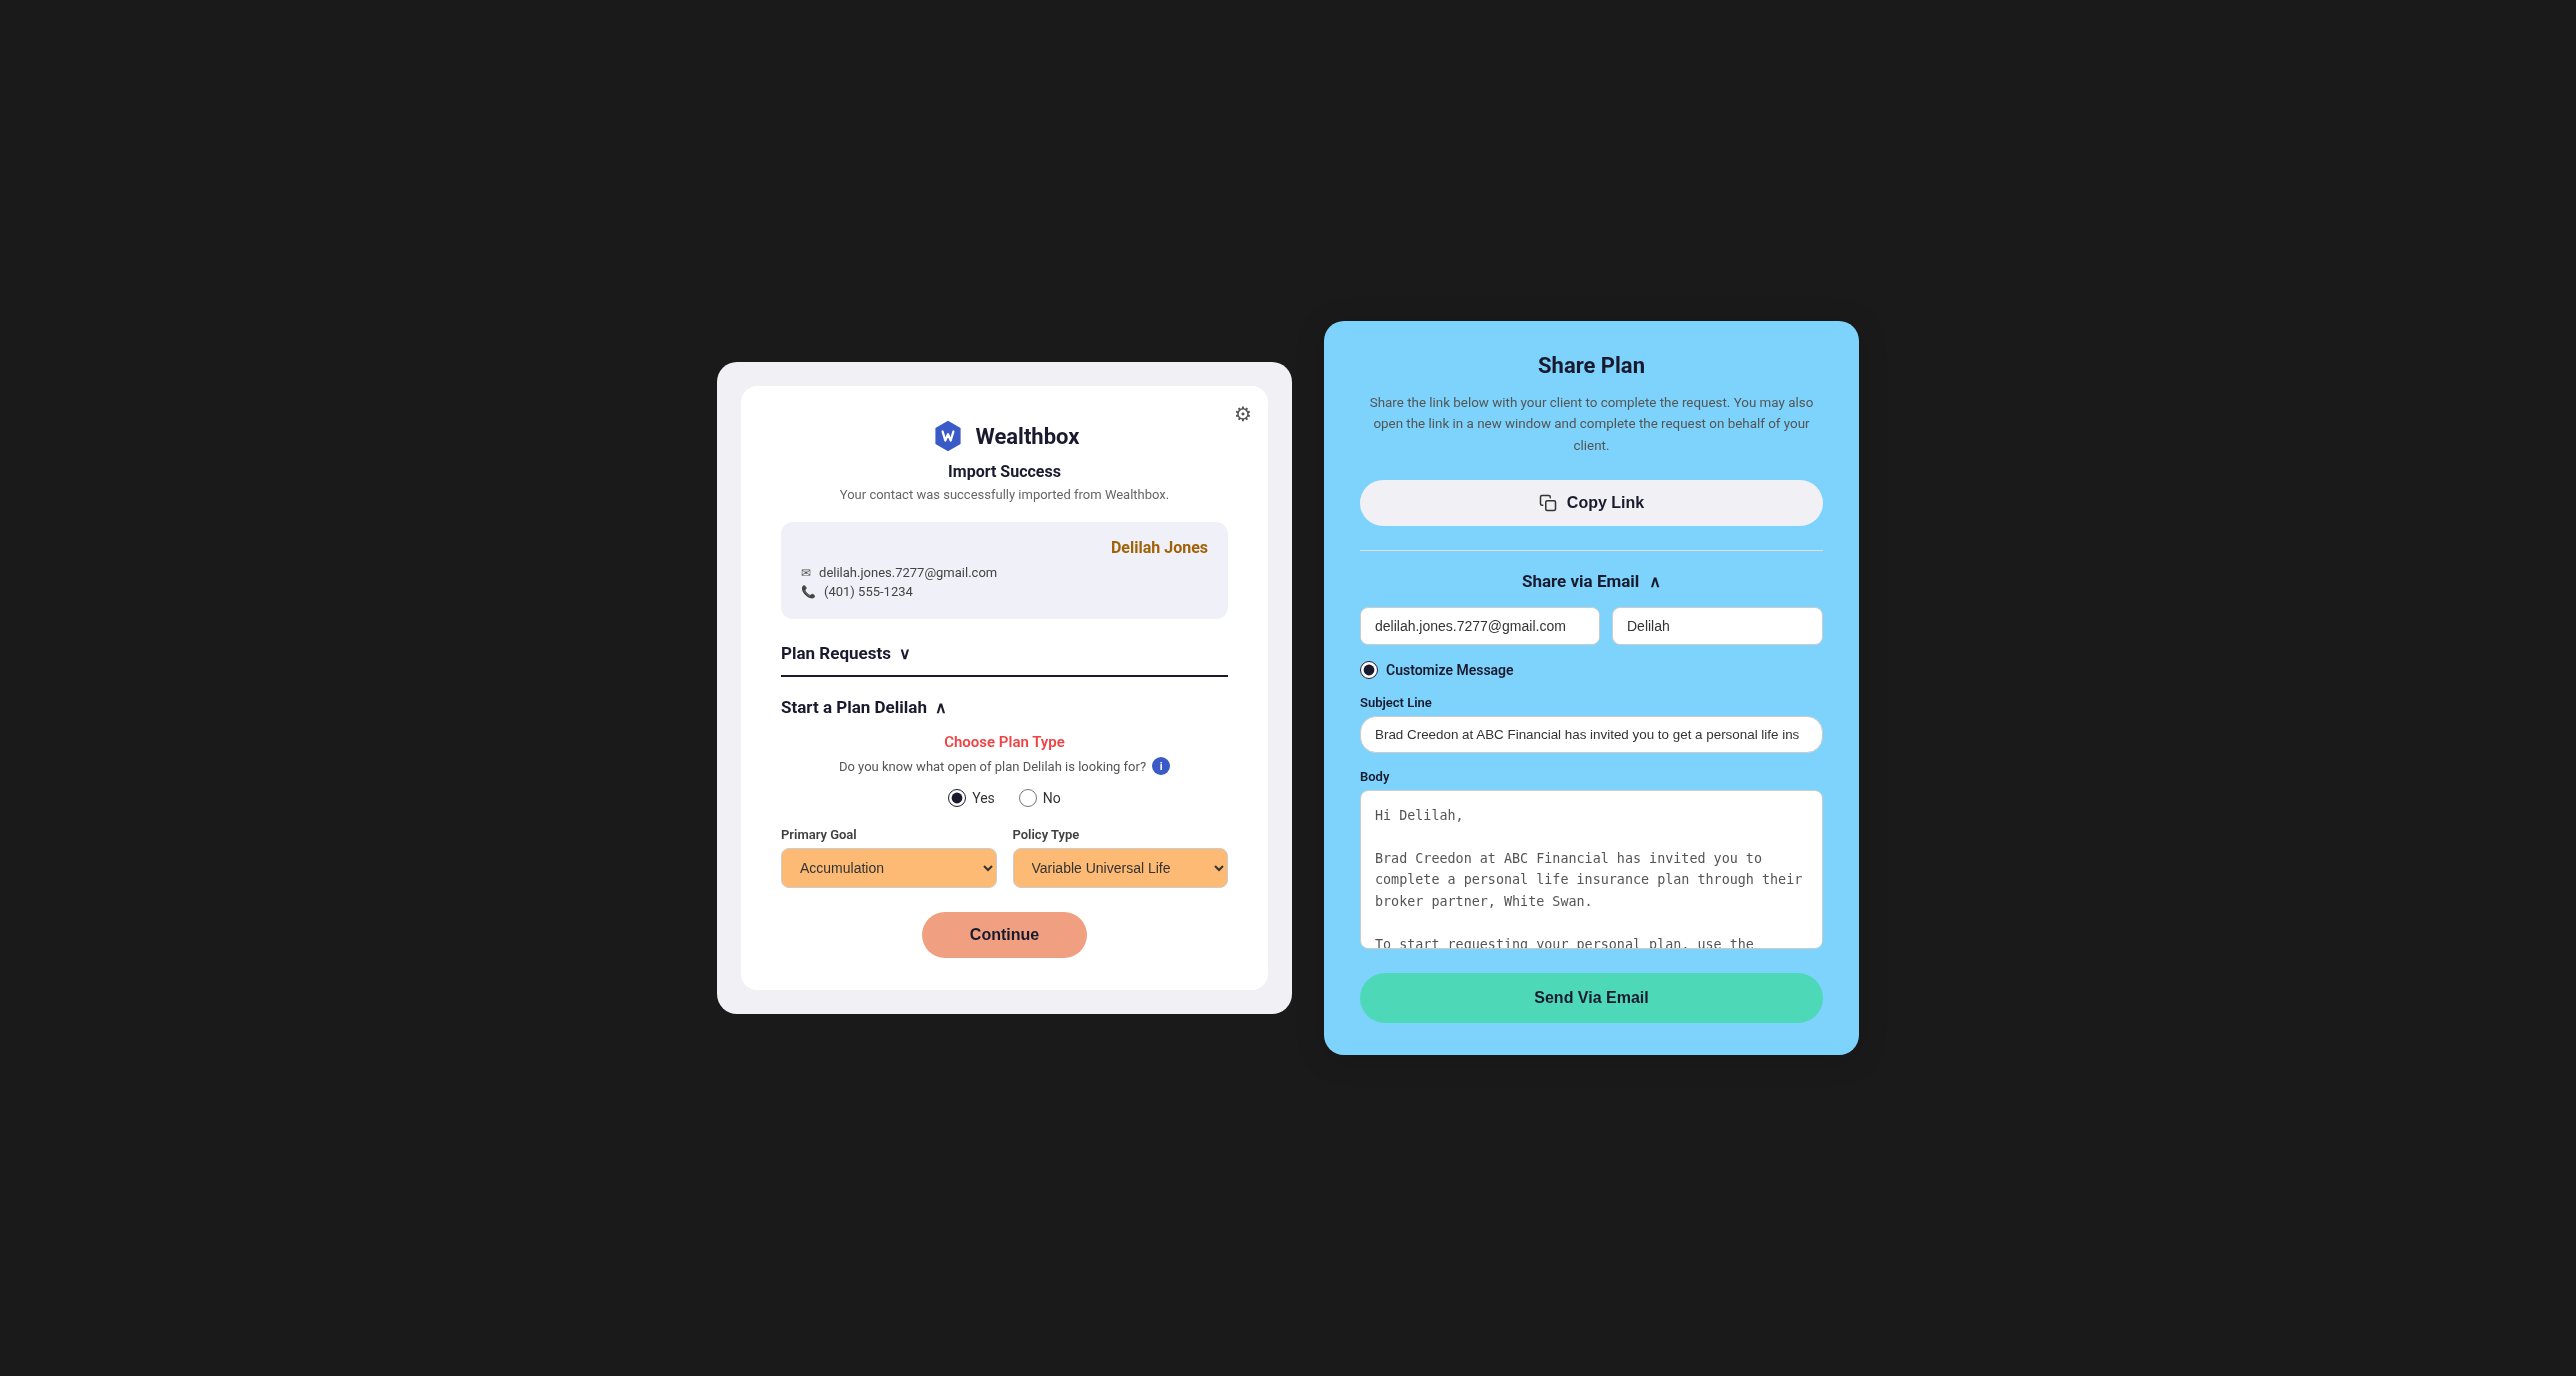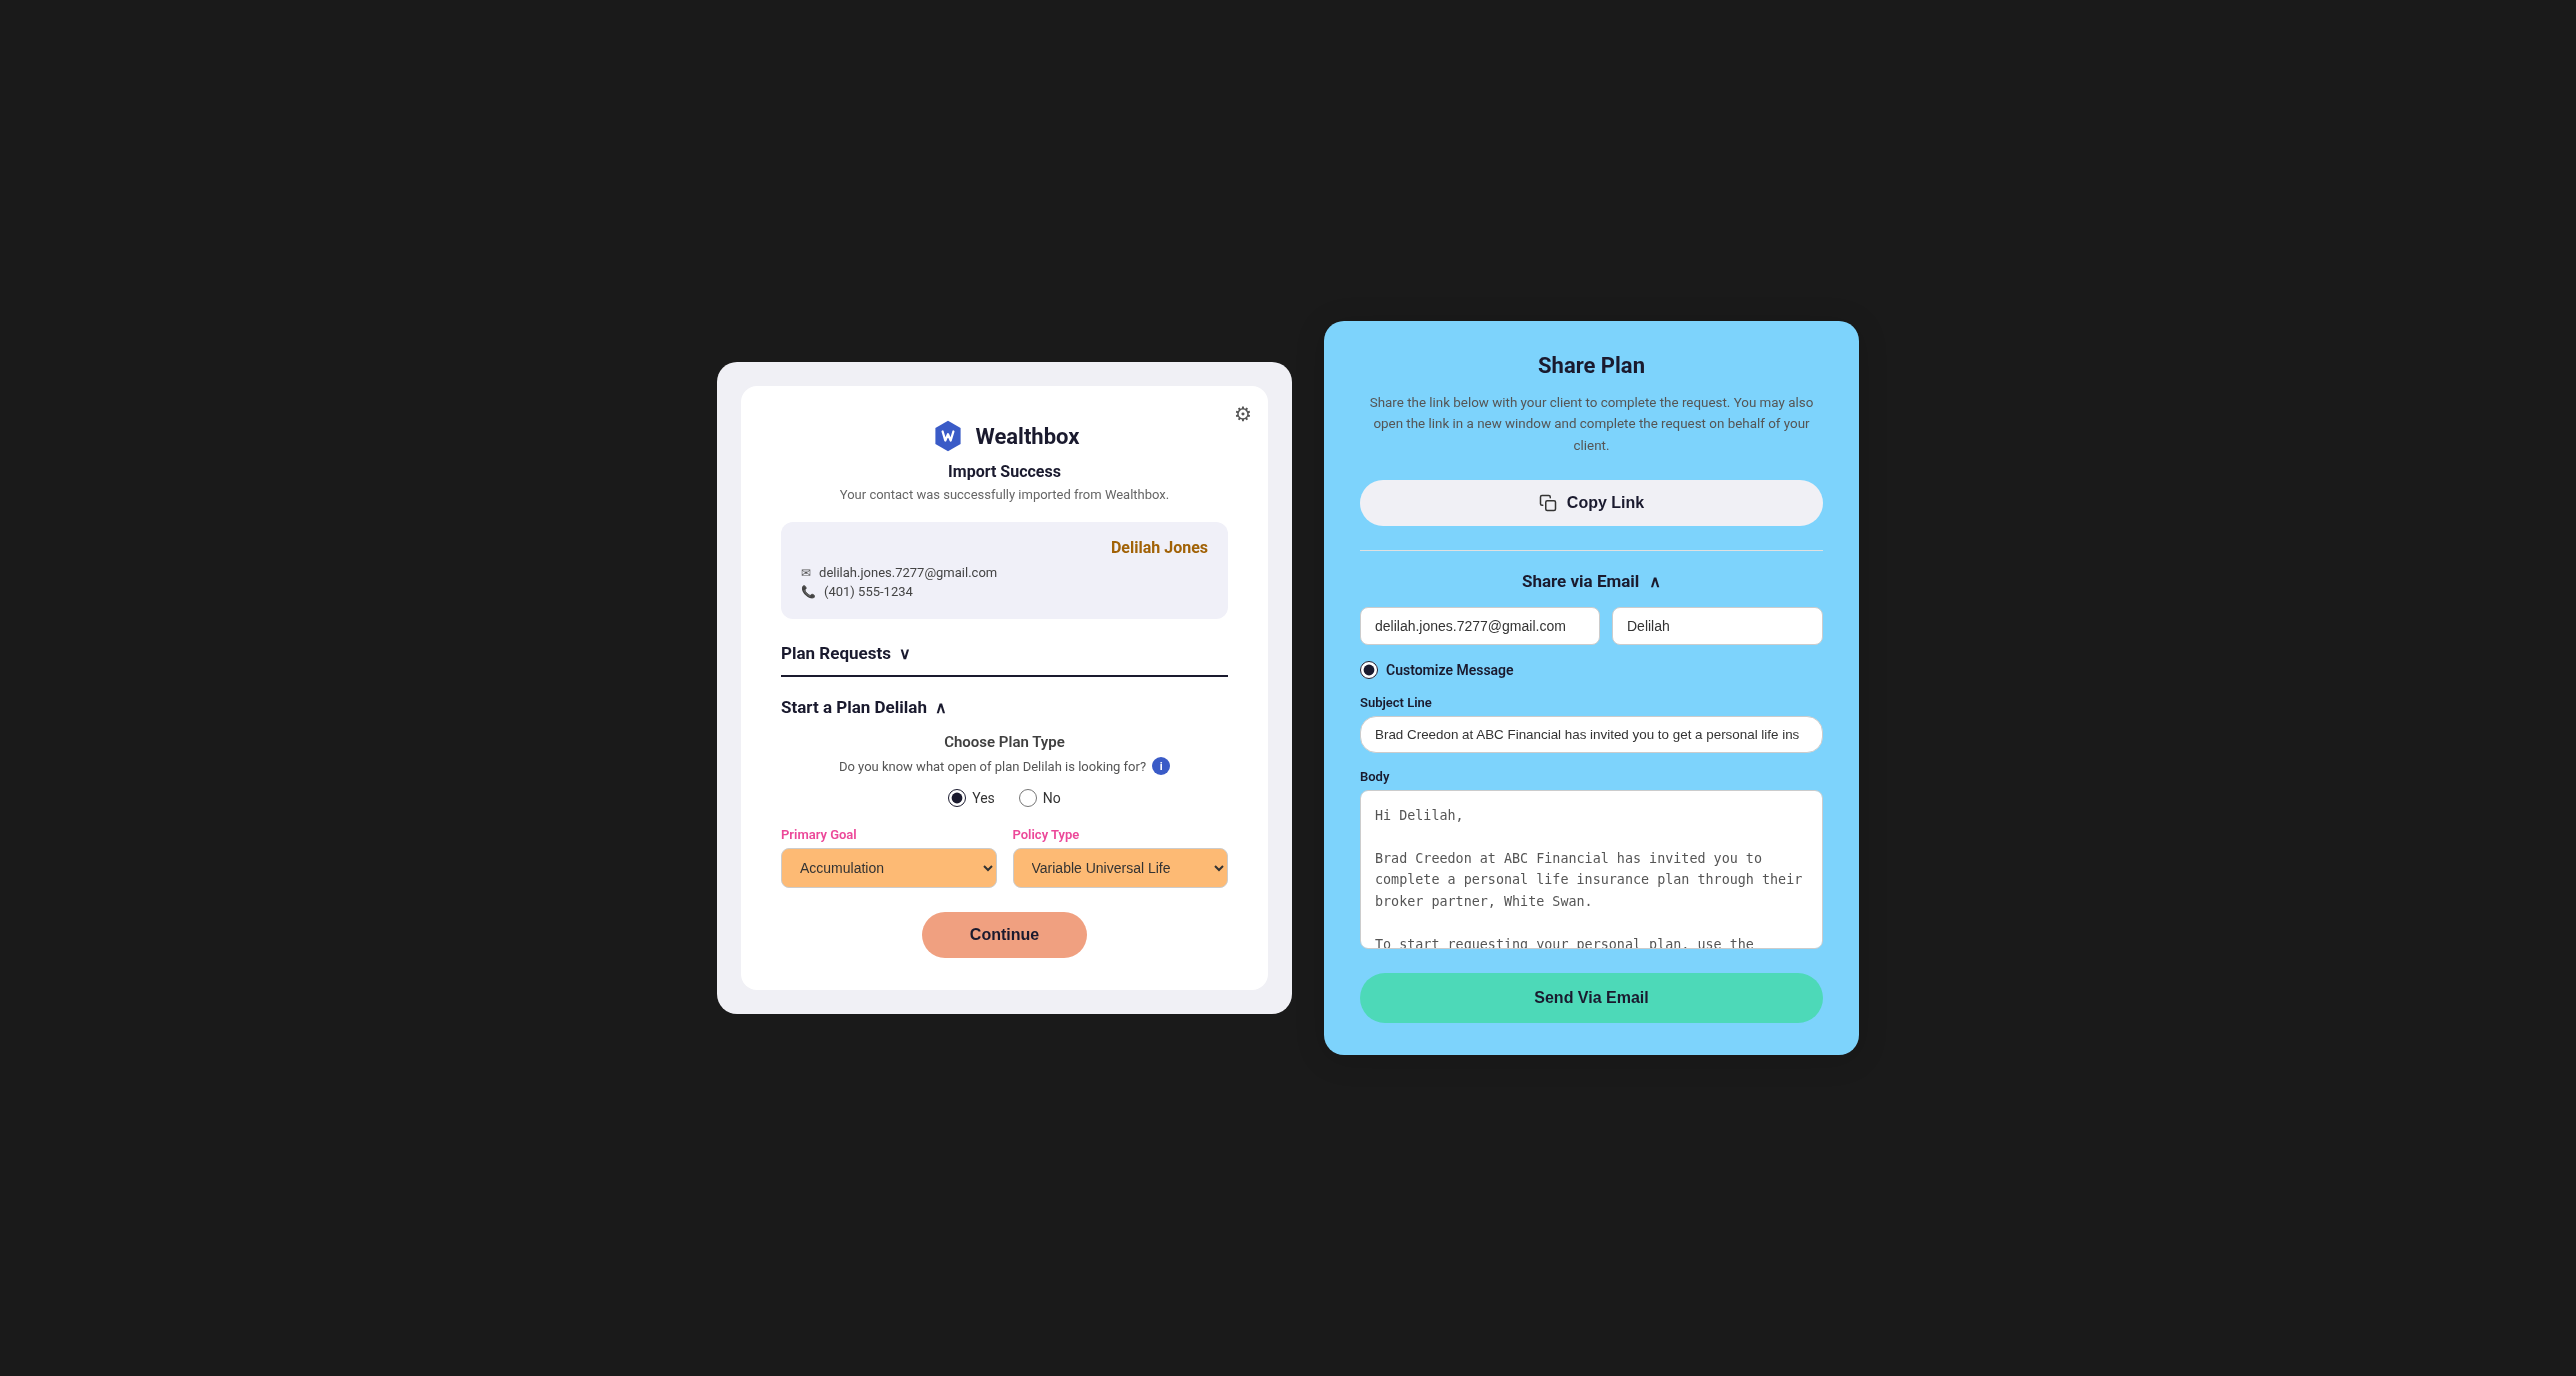--- a/index.html
+++ b/index.html
@@ -127,21 +127,21 @@
       font-weight: 700;
       font-size: 17px;
       color: #1a1a2e;
       margin-bottom: 16px;
     }
 
     .choose-plan-title {
       text-align: center;
       font-weight: 600;
       font-size: 15px;
-      color: #404040;
+      color: #ef4444;
       margin-bottom: 6px;
     }
 
     .choose-plan-sub {
       text-align: center;
       font-size: 13px;
       color: #555;
       margin-bottom: 14px;
       display: flex;
       align-items: center;
@@ -192,21 +192,21 @@
       margin-bottom: 24px;
     }
 
     .select-group {
       flex: 1;
     }
 
     .select-label {
       font-size: 13px;
       font-weight: 600;
-      color: #ec4899;
+      color: #404040;
       margin-bottom: 6px;
     }
 
     .select-group select {
       width: 100%;
       padding: 10px 14px;
       border: 1.5px solid #ccc;
       border-radius: 8px;
       font-size: 14px;
       color: #333;

